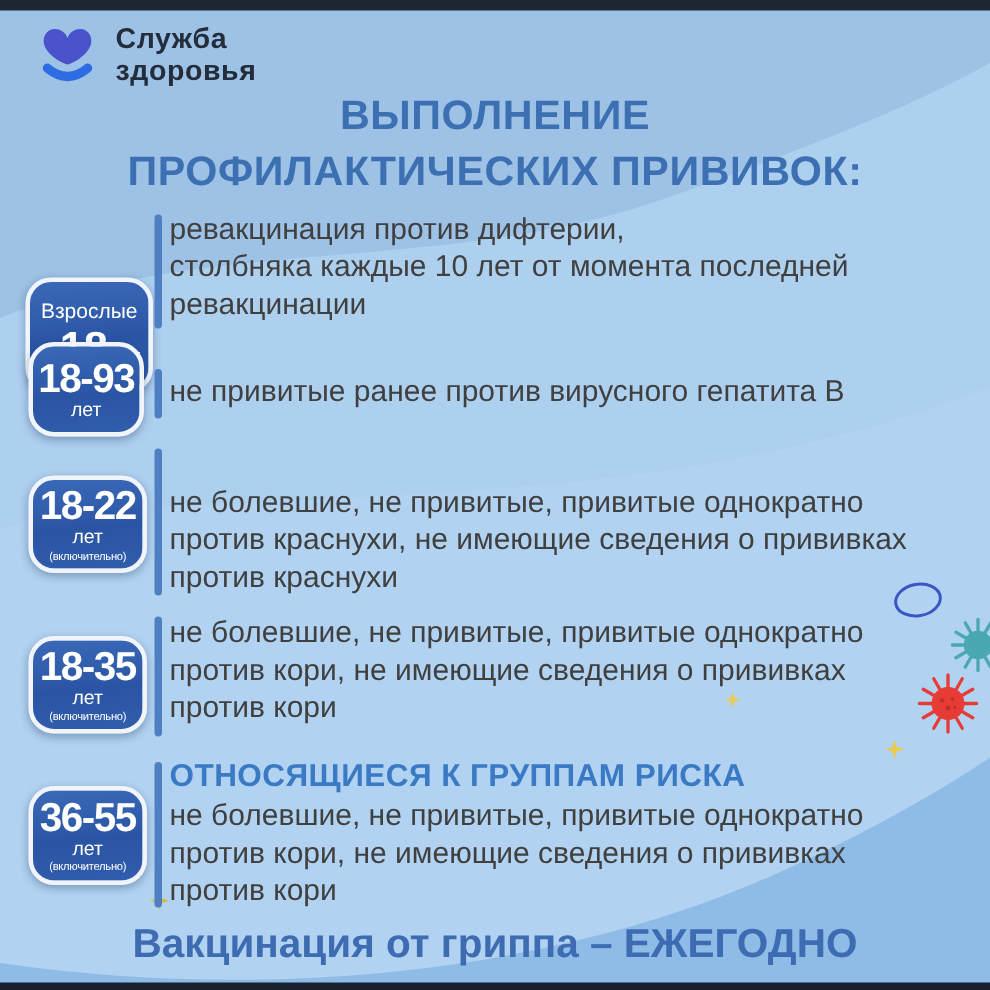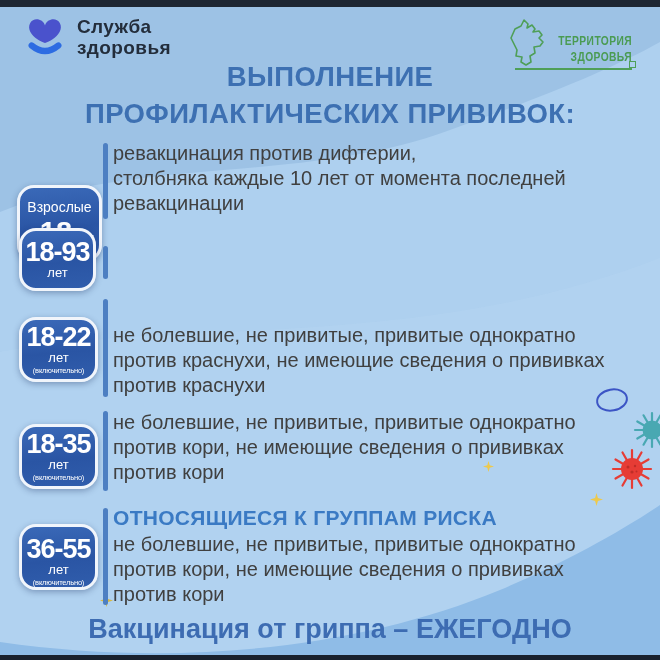--- a/index.html
+++ b/index.html
@@ -65,31 +65,20 @@
     <svg width="42" height="44" viewBox="0 0 44 44">
       <path d="M22,12 C20,5 10,3 6.5,9.5 C3,16 8,22.5 14,26.5 C17.5,28.8 20.5,30 22,30.4 C23.5,30 26.5,28.8 30,26.5 C36,22.5 41,16 37.5,9.5 C34,3 24,5 22,12 Z" fill="#4a52cc"></path>
       <path d="M8,33 Q22,44.5 36,33" stroke="#2d6ce2" stroke-width="6.5" fill="none" stroke-linecap="round"></path>
     </svg>
     <div class="logo-left-text">
       <div>Служба</div>
       <div>здоровья</div>
     </div>
   </div>
 
-  <div class="logo-right">
-    <svg class="map" width="52" height="56" viewBox="0 0 52 56">
-      <path d="M14,30 L10,22 L14,13 L20,10 L23,4 L27,8 L26,12 L31,9 L34,13 L32,16 L38,15 L41,19 L38,22 L42,26 L39,30 L33,31 L34,37 L29,40 L30,46 L25,49 L20,46 L21,41 L15,40 L16,34 Z" fill="none" stroke="#4f9f58" stroke-width="1.6" stroke-linejoin="round"></path>
-    </svg>
-    <div class="txt">
-      <div>ТЕРРИТОРИЯ</div>
-      <div>ЗДОРОВЬЯ</div>
-    </div>
-    <div class="rule"></div>
-    <div class="dot"></div>
-  </div>
 
   <div class="title">
     <div>ВЫПОЛНЕНИЕ</div>
     <div>ПРОФИЛАКТИЧЕСКИХ ПРИВИВОК:</div>
   </div>
 
   <div class="badge" style="left:17px;top:145px;width:85px;height:77px;margin-top:40px;">
     <div class="topline">Взрослые</div>
     <div class="midline">
       <span class="small">от</span>
@@ -100,20 +89,21 @@
   <div class="bar" style="top:143px;height:76px;"></div>
   <div class="rowtext" style="top:141px;">ревакцинация против дифтерии,
 столбняка каждые 10 лет от момента последней
 ревакцинации</div>
 
   <div class="badge" style="left:19px;top:228px;width:77px;height:63px;">
     <div class="num">18-93</div>
     <div class="sub">лет</div>
   </div>
   <div class="bar" style="top:246px;height:33px;"></div>
+  <div class="rowtext" style="top:249px;">не привитые ранее против вирусного гепатита В</div>
 
   <div class="badge" style="left:19px;top:317px;width:79px;height:65px;">
     <div class="num">18-22</div>
     <div class="sub">лет</div>
     <div class="note">(включительно)</div>
   </div>
   <div class="bar" style="top:299px;height:98px;"></div>
   <div class="rowtext" style="top:323px;">не болевшие, не привитые, привитые однократно
 против краснухи, не имеющие сведения о прививках
 против краснухи</div>
@@ -121,21 +111,21 @@
   <div class="badge" style="left:19px;top:424px;width:79px;height:65px;">
     <div class="num">18-35</div>
     <div class="sub">лет</div>
     <div class="note">(включительно)</div>
   </div>
   <div class="bar" style="top:411px;height:80px;"></div>
   <div class="rowtext" style="top:410px;">не болевшие, не привитые, привитые однократно
 против кори, не имеющие сведения о прививках
 против кори</div>
 
-  <div class="badge" style="left:19px;top:524px;width:79px;height:66px;justify-content:flex-end;">
+  <div class="badge" style="left:19px;top:524px;width:79px;height:66px;">
     <div class="num">36-55</div>
     <div class="sub">лет</div>
     <div class="note">(включительно)</div>
   </div>
   <div class="bar" style="top:508px;height:97px;"></div>
   <div class="rowhead" style="top:506px;">ОТНОСЯЩИЕСЯ К ГРУППАМ РИСКА</div>
   <div class="rowtext" style="top:532px;">не болевшие, не привитые, привитые однократно
 против кори, не имеющие сведения о прививках
 против кори</div>
 

